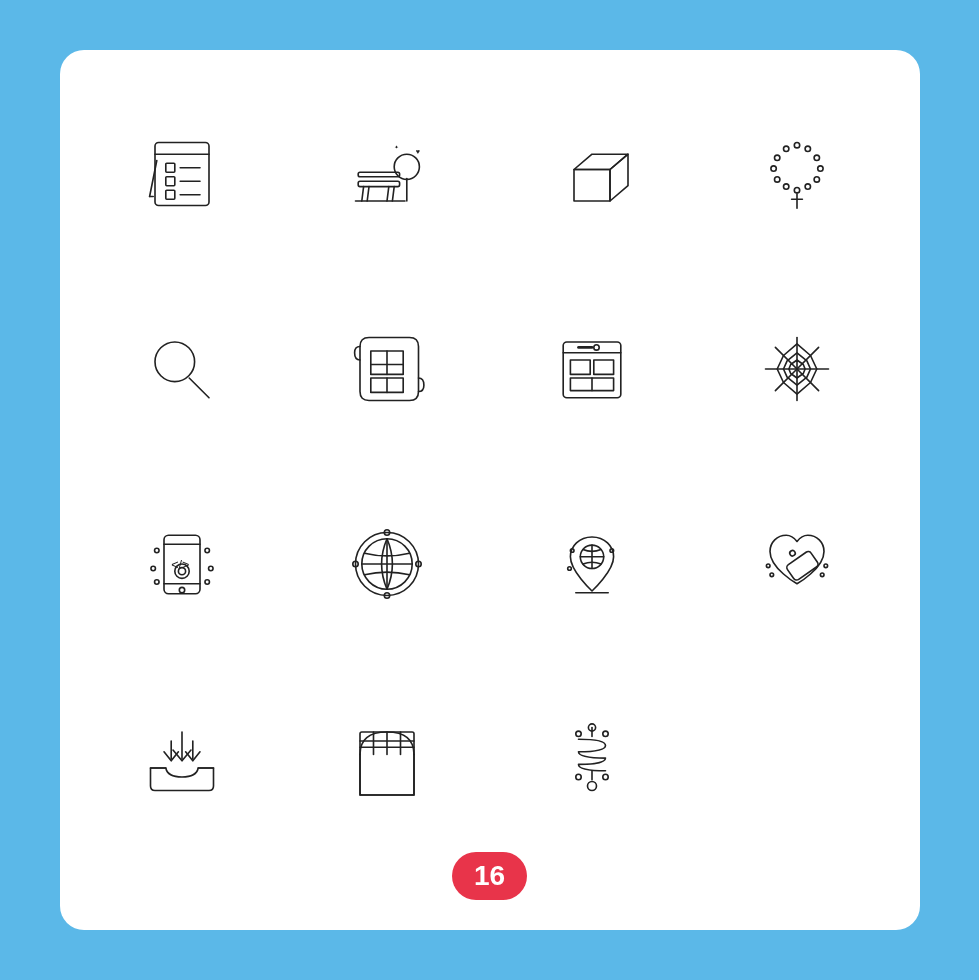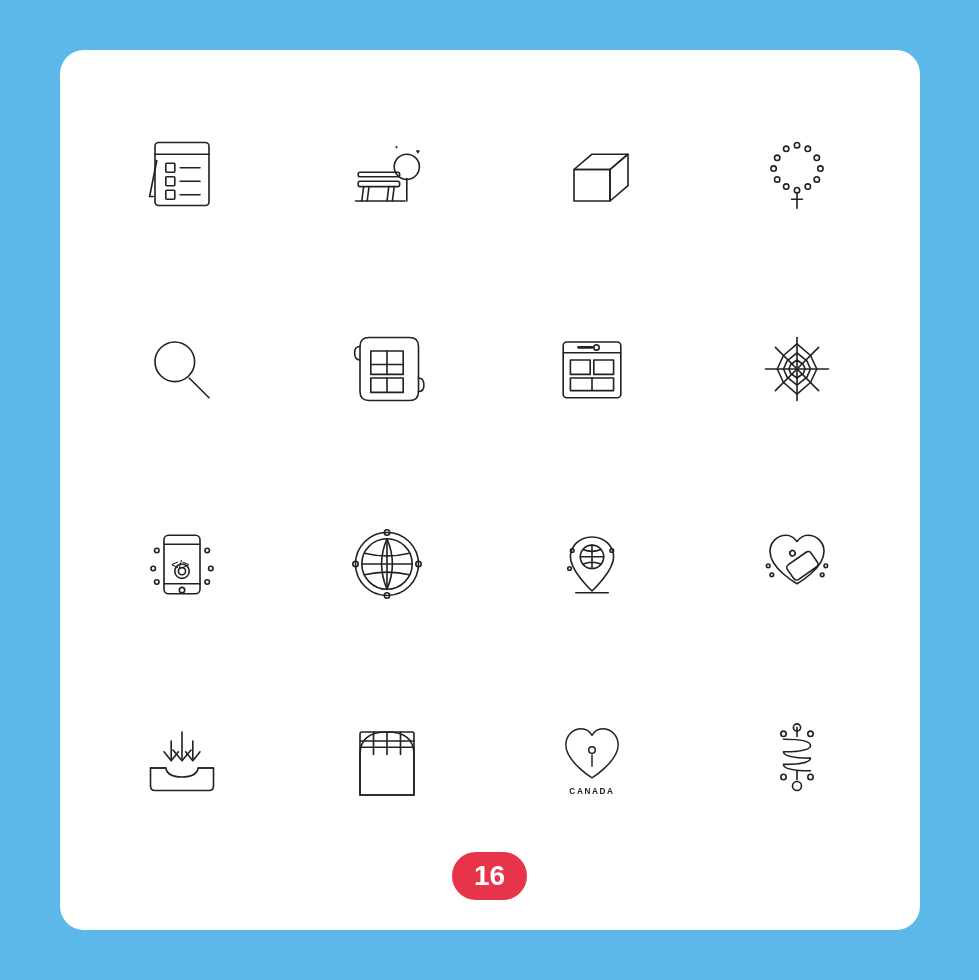--- a/index.html
+++ b/index.html
@@ -315,31 +315,20 @@
         <line x1="65" y1="20" x2="65" y2="45"></line>
         <line x1="20" y1="30" x2="80" y2="30"></line>
         <line x1="20" y1="37" x2="80" y2="37"></line>
 
         <line x1="20" y1="45" x2="20" y2="90"></line>
         <line x1="80" y1="45" x2="80" y2="90"></line>
         <line x1="20" y1="90" x2="80" y2="90"></line>
       </svg>
     </div>
 
-    <div class="icon-cell">
-      <svg viewBox="0 0 100 110">
-
-        <path d="M50,78 C50,78 18,58 18,38 C18,27 26,18 37,18 C42,18 47,21 50,26 C53,21 58,18 63,18 C74,18 82,27 82,38 C82,58 50,78 50,78 Z"></path>
-
-        <circle cx="50" cy="44" r="4"></circle>
-        <line x1="50" y1="50" x2="50" y2="64"></line>
-
-        <text x="50" y="98" text-anchor="middle" font-size="10" font-weight="bold" letter-spacing="2" stroke="none" fill="#222" stroke-width="0">CANADA</text>
-      </svg>
-    </div>
 
     <div class="icon-cell">
       <svg viewBox="0 0 100 100">
 
         <line x1="50" y1="15" x2="50" y2="25"></line>
 
         <path d="M35,28 Q65,28 65,35 Q65,42 35,42 Q35,49 65,49 Q65,56 35,56 Q35,63 65,63"></path>
         <line x1="50" y1="63" x2="50" y2="73"></line>
 
         <circle cx="50" cy="15" r="4"></circle>

